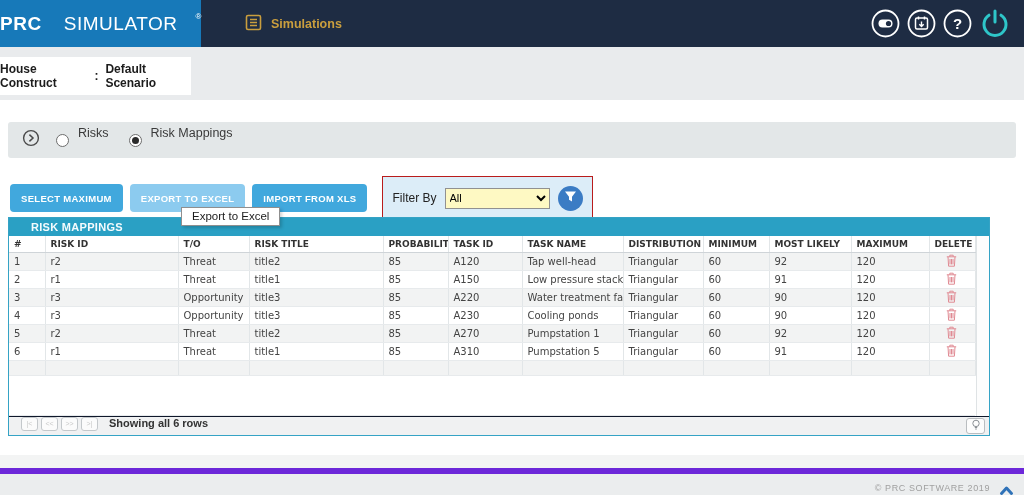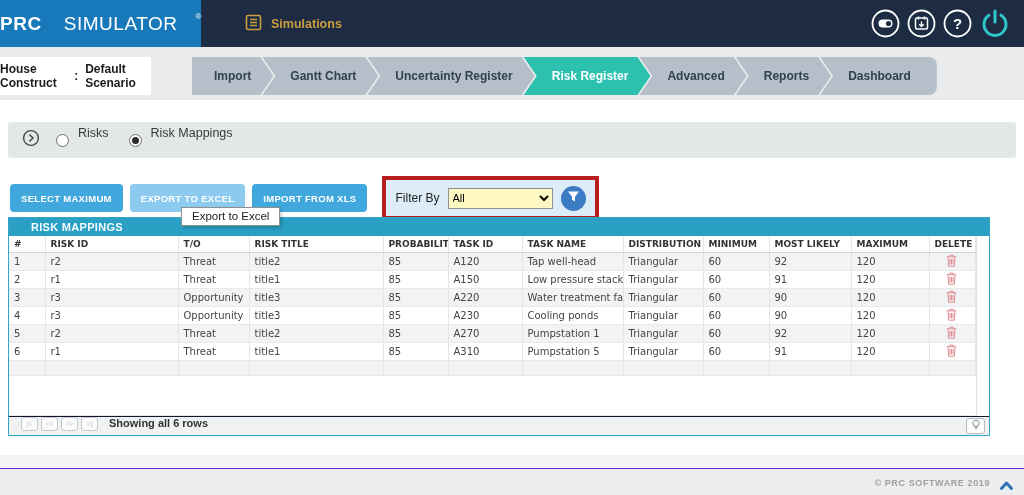--- a/index.html
+++ b/index.html
@@ -15,21 +15,21 @@
   .logo .reg { font-size:8px; vertical-align:top; position:relative; top:-7px; left:1px; }
   .menu { display:flex; align-items:center; margin-left:44px; gap:42px; }
   .menu-item { display:flex; align-items:center; gap:9px; font-size:12.5px;
     font-weight:bold; color:#fff; cursor:pointer; }
   .menu-item.active { color:#c99e3e; }
   .top-icons { margin-left:auto; display:flex; align-items:center; gap:5px; padding-right:12px; }
   .top-icons svg { display:block; cursor:pointer; }
 
   
   .tabzone { position:absolute; left:0; top:47px; width:1024px; height:53px; background:#e9ebed; }
-  .scenario { position:absolute; left:0; top:10px; width:151px; height:38px; background:#fff;
+  .scenario { position:absolute; left:0; top:10px; width:191px; height:38px; background:#fff;
     display:flex; align-items:center; justify-content:center; gap:7px;
     font-size:12px; font-weight:bold; color:#1c1c1c; }
   .tabs { position:absolute; left:192px; top:10px; display:flex; }
   .tab { height:38px; line-height:38px; padding:0 22px 0 28px; margin-left:-11px;
     background:#b5bfc9; font-size:12px; font-weight:bold; color:#33404e; cursor:pointer;
     white-space:nowrap;
     clip-path: polygon(0 0, calc(100% - 13px) 0, 100% 50%, calc(100% - 13px) 100%, 0 100%, 13px 50%); }
   .tab:first-child { margin-left:0; padding-left:22px;
     clip-path: polygon(0 0, calc(100% - 13px) 0, 100% 50%, calc(100% - 13px) 100%, 0 100%); }
   .tab:last-child { padding-right:26px; border-radius:0 8px 8px 0;
@@ -49,21 +49,21 @@
     border-radius:50%; background:#2b2b2b; }
   .viewlbl { font-size:12.5px; color:#3a3a3a; margin:0 0 15px 9px; cursor:pointer; }
   .gap16 { width:16px; } .gap20 { width:20px; }
 
   
   .toolbar { position:absolute; left:10px; top:76px; display:flex; align-items:center; gap:7px; }
   .btn { height:28px; border:none; border-radius:4px; background:#41a8dd; color:#fff;
     font-family:"Liberation Sans",sans-serif; font-size:9.5px; font-weight:bold;
     letter-spacing:.3px; padding:0 11px; cursor:pointer; }
   .btn.hover { background:#8ccbef; }
-  .filterbox { margin-left:8px; height:44px; background:#dcedf8; border:4px solid #b91c1c;
+  .filterbox { margin-left:8px; height:44px; background:#dcedf8; border:1px solid #b91c1c;
     display:flex; align-items:center; padding:0 9px; gap:8px; }
   .filterbox label { font-size:12px; color:#222; }
   .filterbox select { width:105px; height:21px; font-size:11px; border:1px solid #919191;
     background:#fef9c3; font-family:"Liberation Sans",sans-serif; cursor:pointer; }
   .funnel-btn { width:25px; height:25px; border-radius:50%; background:#3b7cc4; border:none;
     display:flex; align-items:center; justify-content:center; cursor:pointer; }
 
   
   .tooltip { position:absolute; left:181px; top:107px; z-index:6; background:#fff;
     border:1px solid #8f8f8f; padding:2px 10px 3px; font-size:11.5px; color:#1c1c1c;
@@ -92,21 +92,21 @@
   .pbtn { width:17px; height:14px; border:1px solid #c4c8cb; border-radius:3px;
     background:#fbfbfb; color:#c9c9c9; font-size:7px; line-height:12px; text-align:center;
     margin-right:3px; cursor:pointer; }
   .pstatus { font-size:11px; font-weight:bold; color:#333; margin-left:8px; }
   .bulb-btn { position:absolute; right:4px; top:1px; width:19px; height:16px;
     border:1px solid #b9bdc0; border-radius:3px; background:#fcfcfc; display:flex;
     align-items:center; justify-content:center; cursor:pointer; }
 
   
   .footer { position:absolute; left:0; top:468px; width:1024px; height:27px;
-    background:#ebedee; border-top:1px solid #6d28d9;font-weight:bold; }
+    background:#ebedee; border-top:6px solid #6d28d9; }
   .footer-text { position:absolute; right:34px; top:9px; font-size:9px; color:#a0a0a0;
     letter-spacing:.6px; }
   .scroll-top { position:absolute; right:10px; top:8px; cursor:pointer; }
 </style>
 </head>
 <body>
 
 <div class="topbar">
   <div class="logo">
     <b>PRC</b>
@@ -153,29 +153,20 @@
         </svg>
     </span>
   </div>
 </div>
 
 <div class="tabzone">
   <div class="scenario">
     <span>House Construct</span>
     <span>:</span>
     <span>Default Scenario</span>
-  </div>
-  <div class="tabs">
-    <div class="tab">Import</div>
-    <div class="tab">Gantt Chart</div>
-    <div class="tab">Uncertainty Register</div>
-    <div class="tab active">Risk Register</div>
-    <div class="tab">Advanced</div>
-    <div class="tab">Reports</div>
-    <div class="tab">Dashboard</div>
   </div>
 </div>
 
 <div class="main">
 
   <div class="viewbar">
     <span>
       <svg width="18" height="18" viewBox="0 0 18 18">
           <circle cx="9" cy="9" r="7.4" fill="none" stroke="#4a4a4a" stroke-width="1.4"></circle>
           <path d="M7.4 5.6 L11 9 L7.4 12.4" fill="none" stroke="#4a4a4a" stroke-width="1.5"></path>

